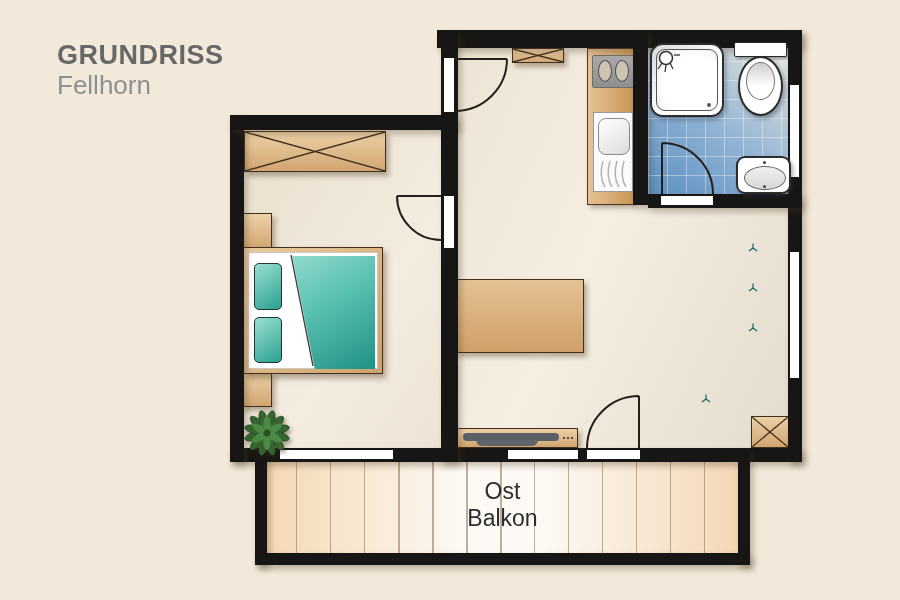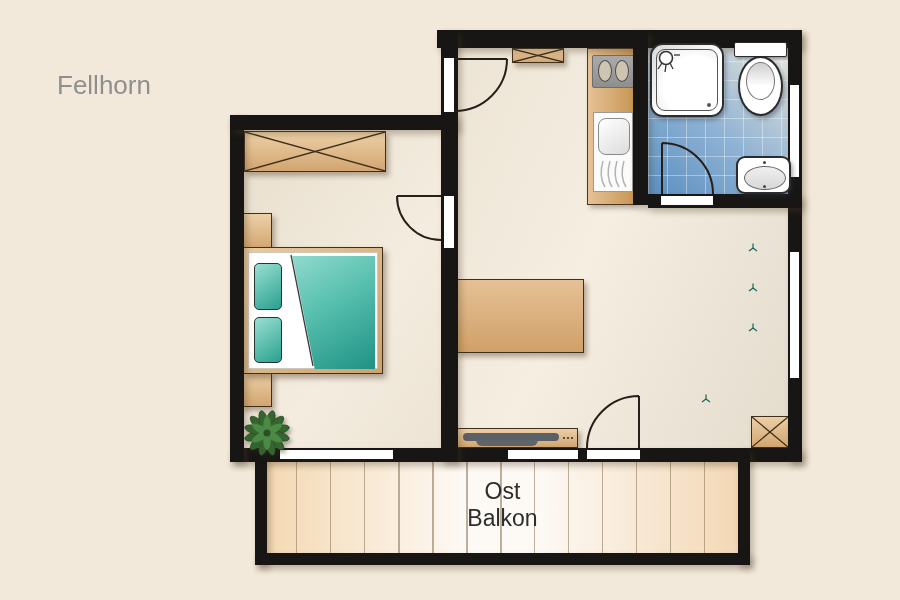--- a/index.html
+++ b/index.html
@@ -268,19 +268,20 @@
     </g>
     <line x1="291" y1="255" x2="313" y2="366" stroke="#3b3b3b" stroke-width="1.3"></line>
     <g stroke="#13665c" stroke-width="1.2" fill="none">
       <path d="M753,243.5 L753,248 M753,248 L749,251 M753,248 L757,251"></path>
       <path d="M753,283.5 L753,288 M753,288 L749,291 M753,288 L757,291"></path>
       <path d="M753,323.5 L753,328 M753,328 L749,331 M753,328 L757,331"></path>
       <path d="M706,394.5 L706,399 M706,399 L702,402 M706,399 L710,402"></path>
     </g>
   </svg>
 
+  <div class="label" id="title">GRUNDRISS</div>
   <div class="label" id="subtitle">Fellhorn</div>
   <div class="label" id="balcony-label">
     <div>Ost</div>
     <div>Balkon</div>
   </div>
 
 </div>
 
 </body></html>

